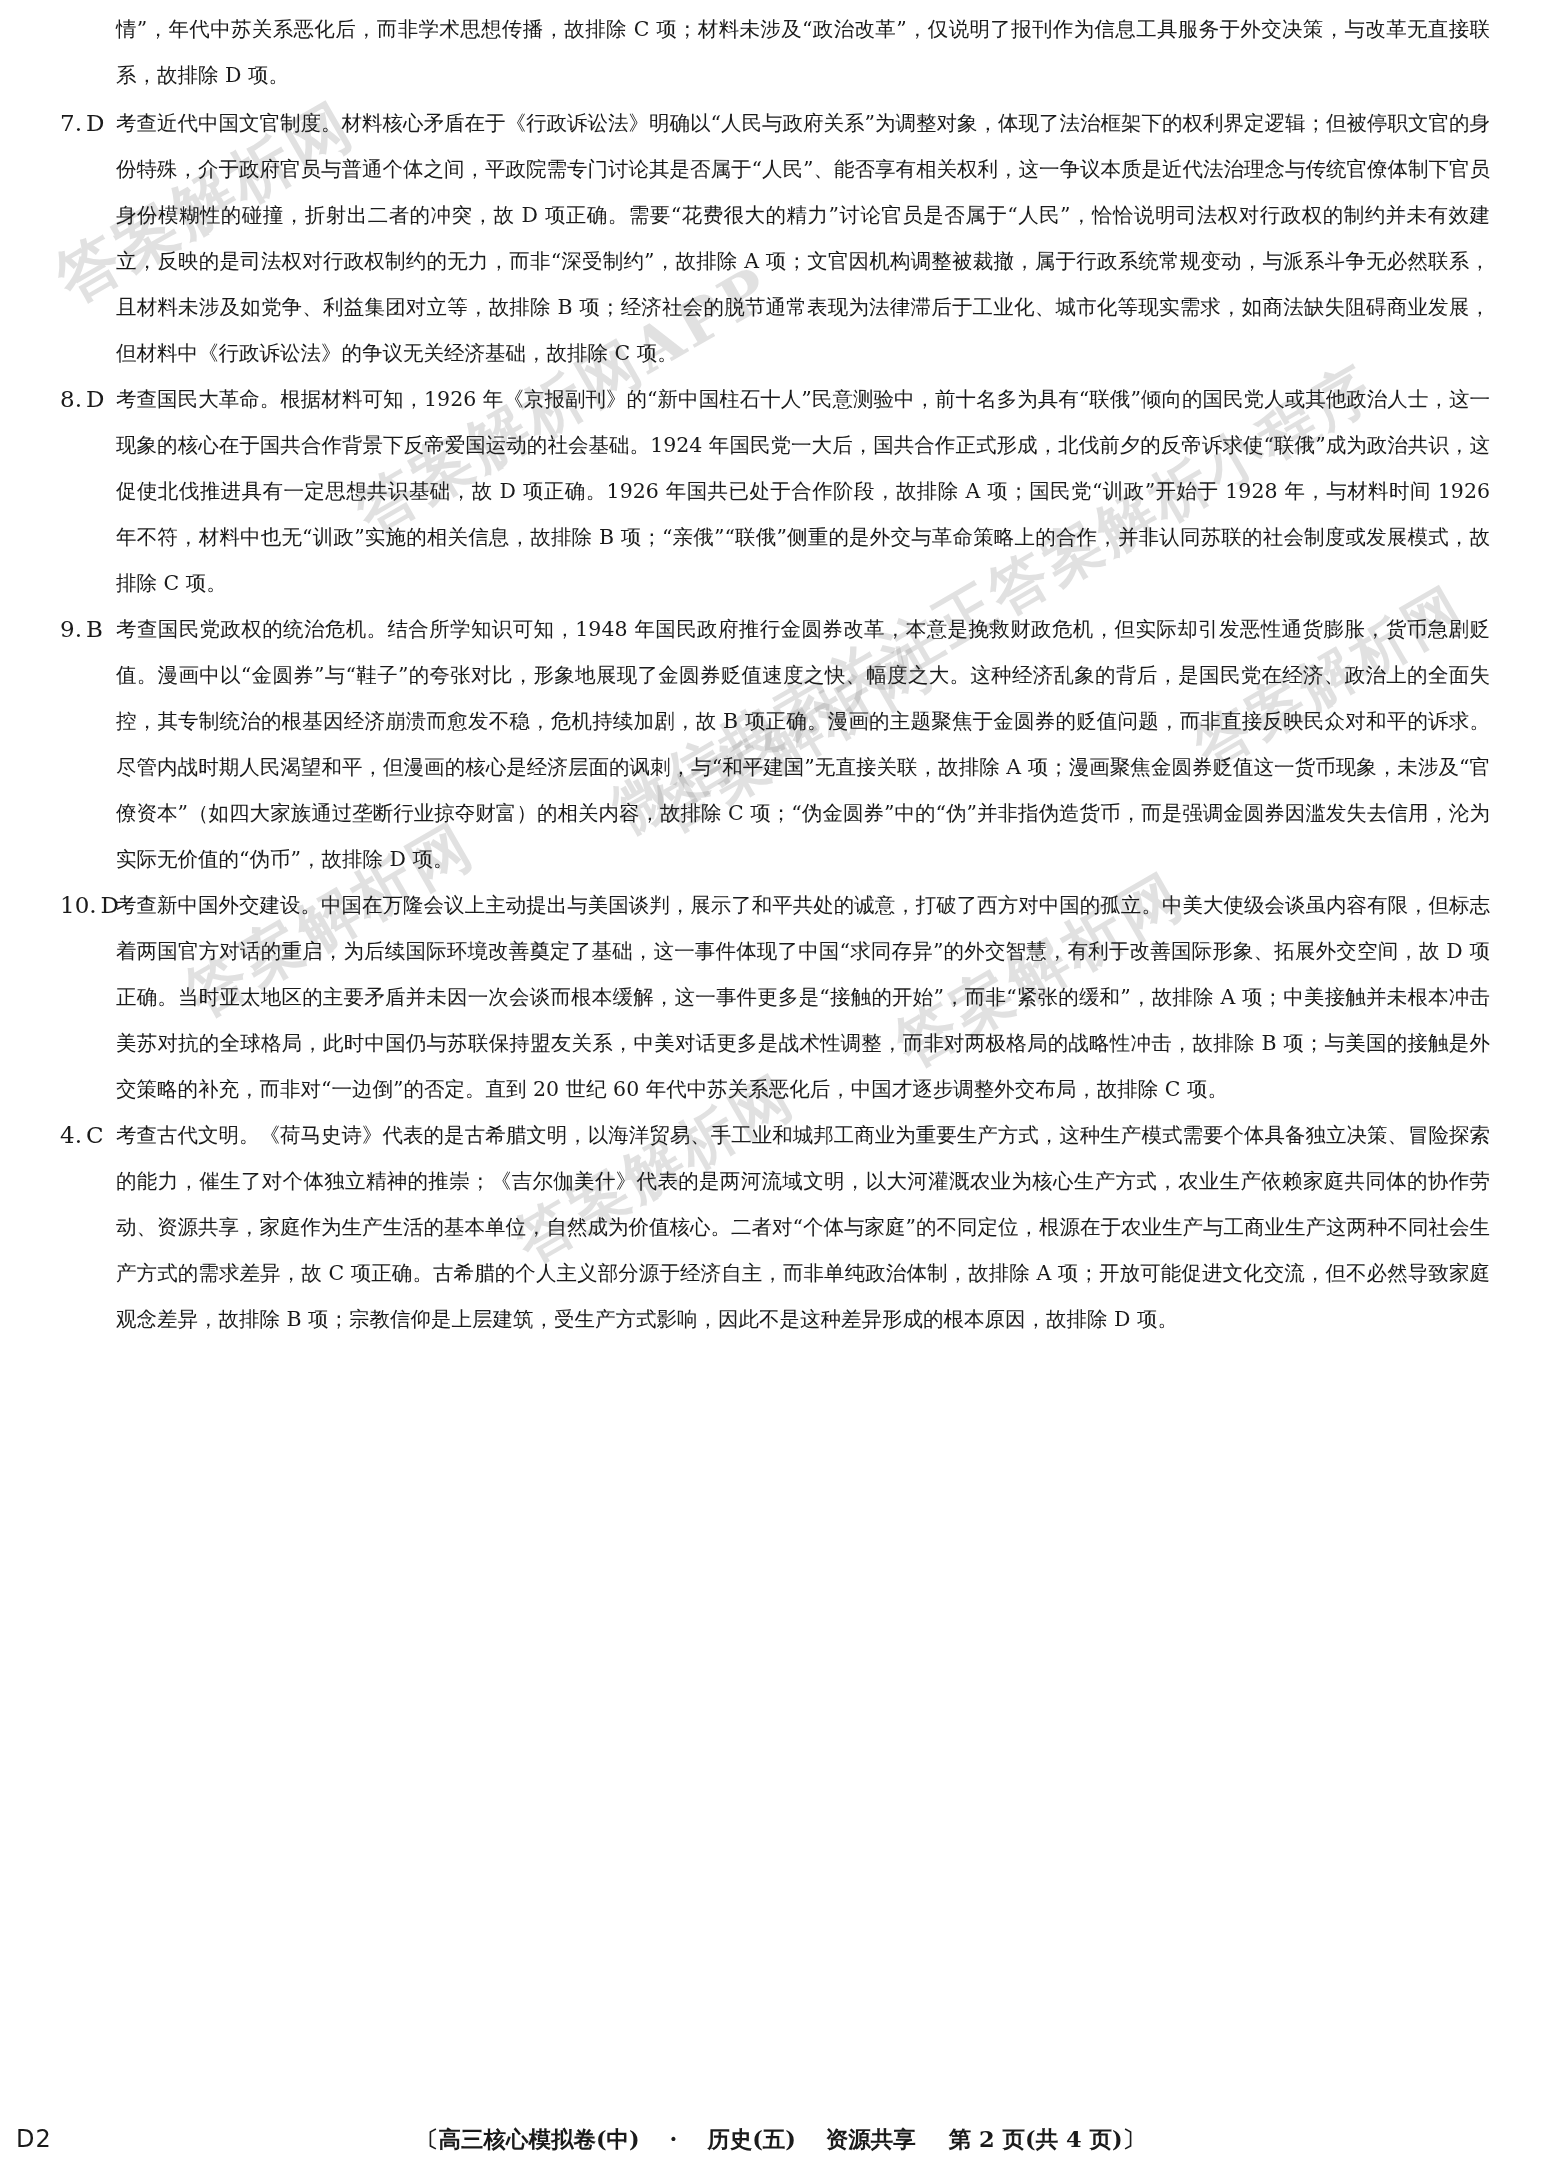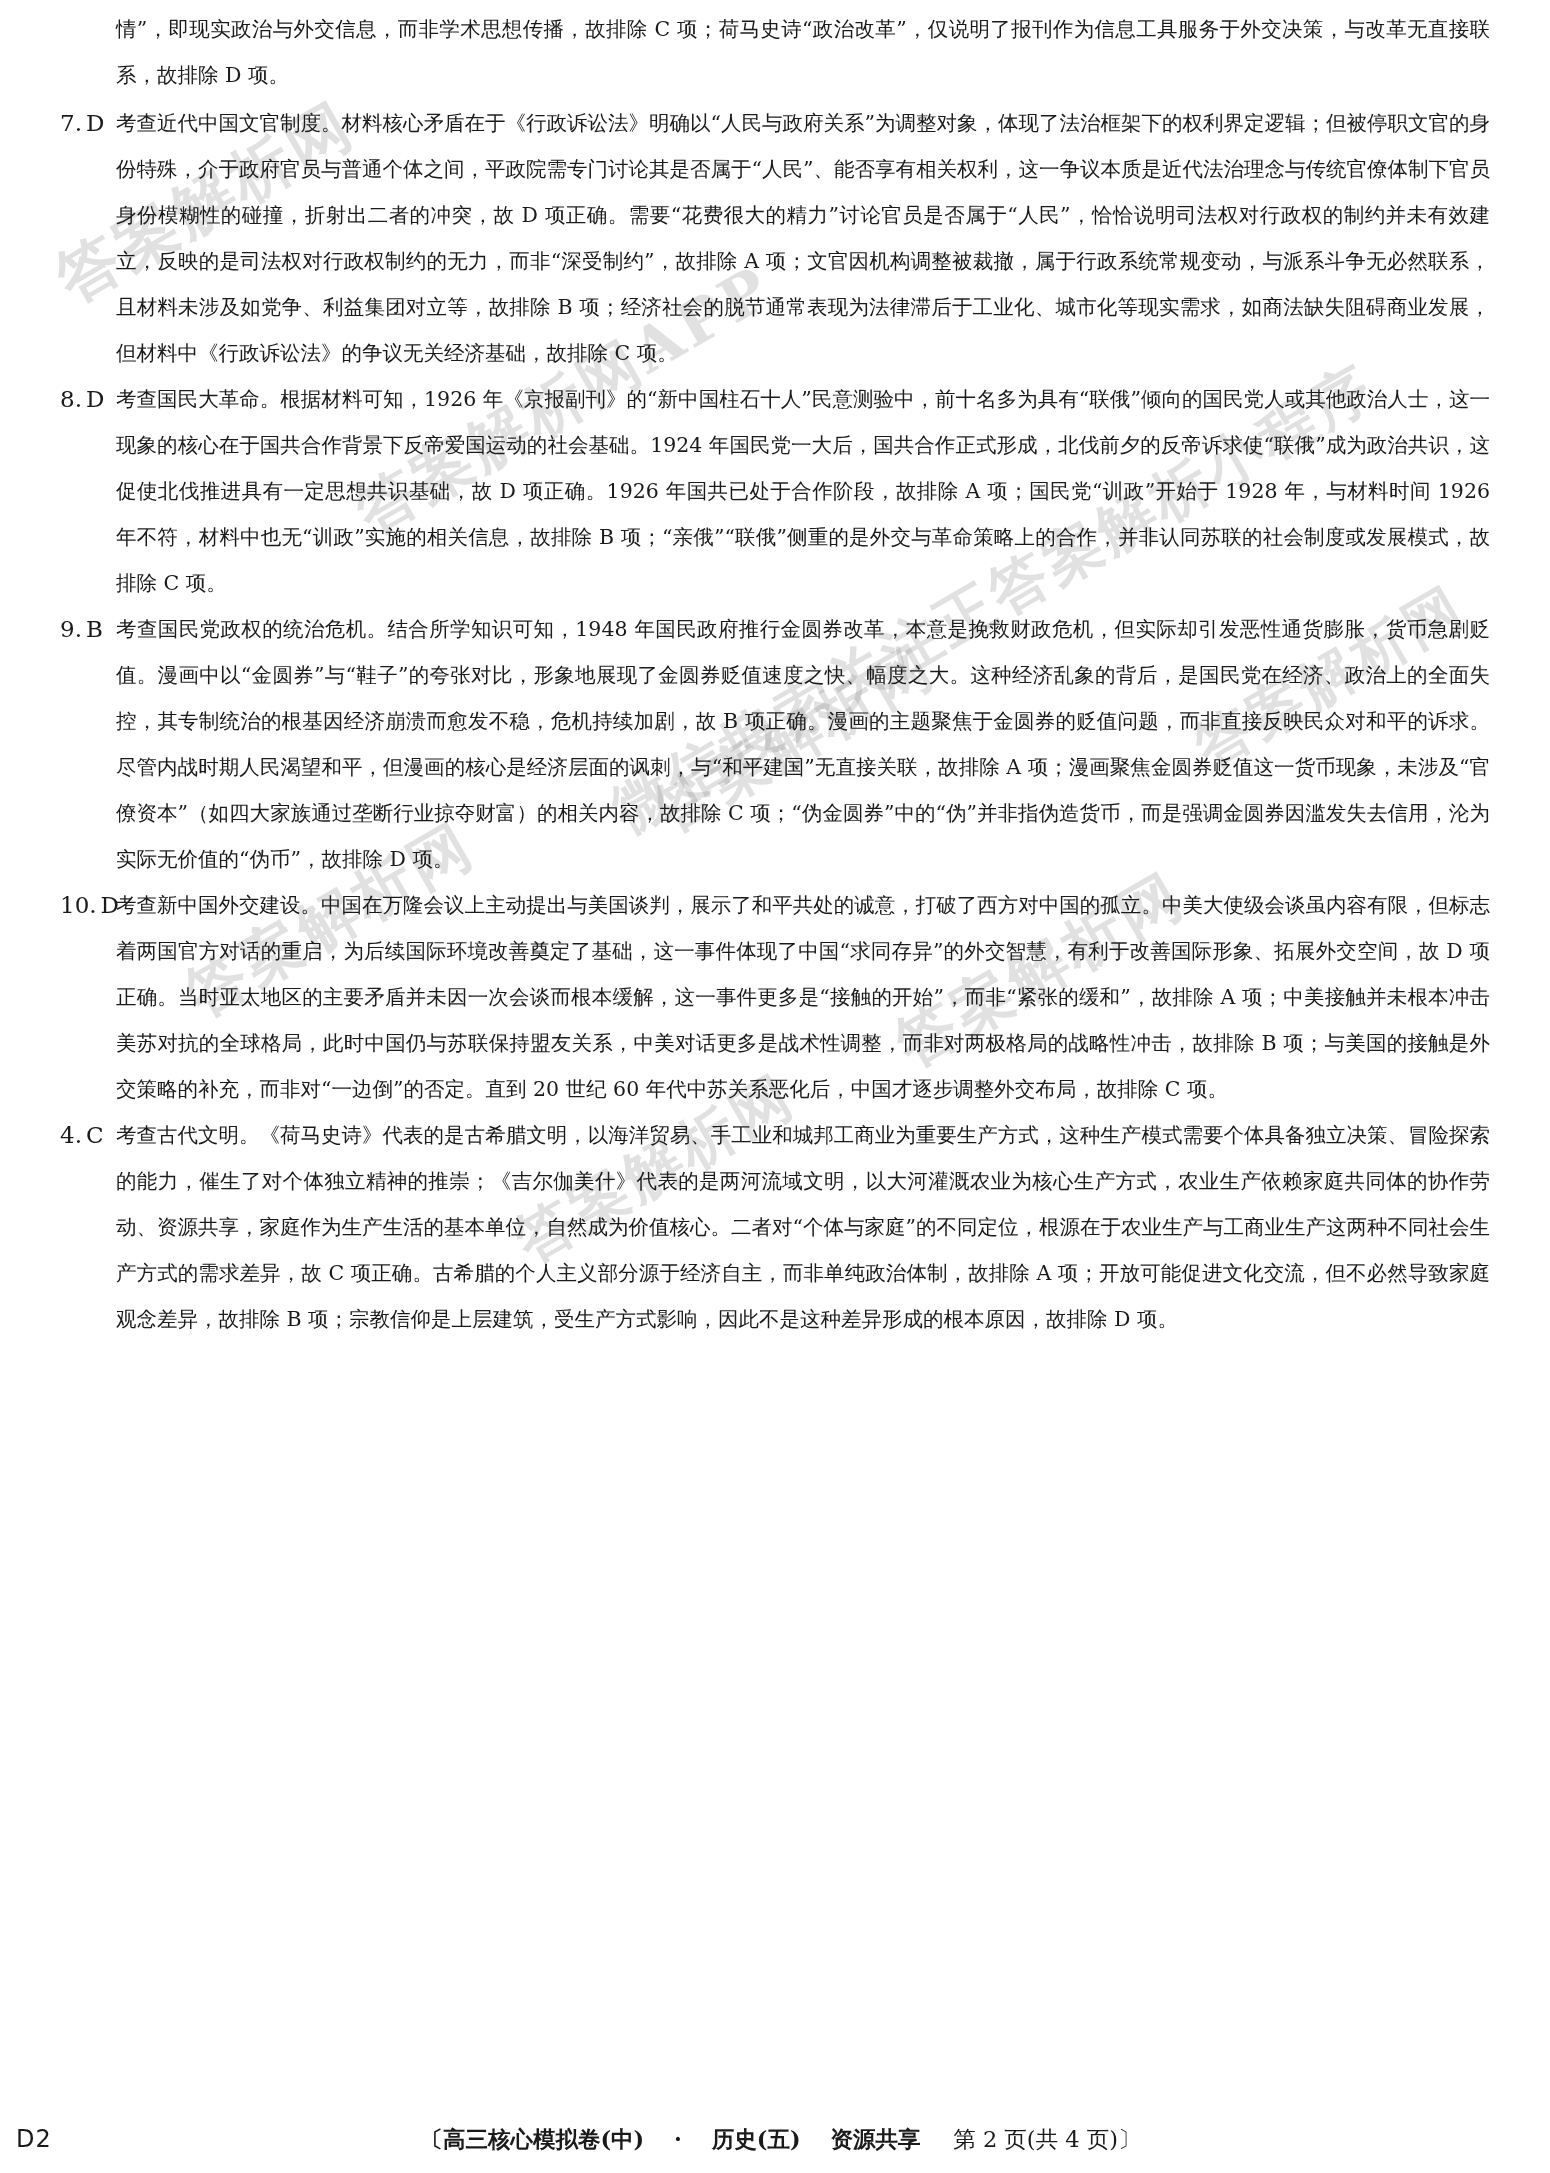--- a/index.html
+++ b/index.html
@@ -103,41 +103,41 @@
   .footer-center {
     position: absolute;
     left: 0; right: 0;
     bottom: 0;
     text-align: center;
     font-size: 22.5px;
     font-weight: 700;
     white-space: nowrap;
   }
   .footer-center .seg { margin: 0 11px; }
-  .footer-center .pg { font-weight: 400; margin-left: 14px; }
+  .footer-center .pg { font-weight: 700; margin-left: 14px; }
 </style>
 </head>
 <body>
 
 <div class="page">
 
   <div class="wm-layer">
     <div class="wm wm1">答案解析网</div>
     <div class="wm wm2">答案解析网APP</div>
     <div class="wm wm3">微信搜索关注正答案解析小程序</div>
     <div class="wm wm4">答案解析网</div>
     <div class="wm wm5">答案解析网</div>
     <div class="wm wm6">答案解析网</div>
     <div class="wm wm7">答案解析网</div>
     <div class="wm wm8">答案解析网</div>
   </div>
 
   <div class="content">
 
-    <p class="lead">情”，即现实政治与外交信息，而非学术思想传播，故排除 C 项；荷马史诗“政治改革”，仅说明了报刊作为信息工具服务于外交决策，与改革无直接联系，故排除 D 项。</p>
+    <p class="lead">情”，年代中苏关系恶化后，而非学术思想传播，故排除 C 项；材料未涉及“政治改革”，仅说明了报刊作为信息工具服务于外交决策，与改革无直接联系，故排除 D 项。</p>
 
     <div class="item">
       <span class="num"><span>7.</span><span style="margin-left: 4px;">D</span></span>
       <span class="body">考查近代中国文官制度。材料核心矛盾在于《行政诉讼法》明确以“人民与政府关系”为调整对象，体现了法治框架下的权利界定逻辑；但被停职文官的身份特殊，介于政府官员与普通个体之间，平政院需专门讨论其是否属于“人民”、能否享有相关权利，这一争议本质是近代法治理念与传统官僚体制下官员身份模糊性的碰撞，折射出二者的冲突，故 D 项正确。需要“花费很大的精力”讨论官员是否属于“人民”，恰恰说明司法权对行政权的制约并未有效建立，反映的是司法权对行政权制约的无力，而非“深受制约”，故排除 A 项；文官因机构调整被裁撤，属于行政系统常规变动，与派系斗争无必然联系，且材料未涉及如党争、利益集团对立等，故排除 B 项；经济社会的脱节通常表现为法律滞后于工业化、城市化等现实需求，如商法缺失阻碍商业发展，但材料中《行政诉讼法》的争议无关经济基础，故排除 C 项。</span>
     </div>
 
     <div class="item">
       <span class="num"><span>8.</span><span style="margin-left: 4px;">D</span></span>
       <span class="body">考查国民大革命。根据材料可知，1926 年《京报副刊》的“新中国柱石十人”民意测验中，前十名多为具有“联俄”倾向的国民党人或其他政治人士，这一现象的核心在于国共合作背景下反帝爱国运动的社会基础。1924 年国民党一大后，国共合作正式形成，北伐前夕的反帝诉求使“联俄”成为政治共识，这促使北伐推进具有一定思想共识基础，故 D 项正确。1926 年国共已处于合作阶段，故排除 A 项；国民党“训政”开始于 1928 年，与材料时间 1926 年不符，材料中也无“训政”实施的相关信息，故排除 B 项；“亲俄”“联俄”侧重的是外交与革命策略上的合作，并非认同苏联的社会制度或发展模式，故排除 C 项。</span>
     </div>

